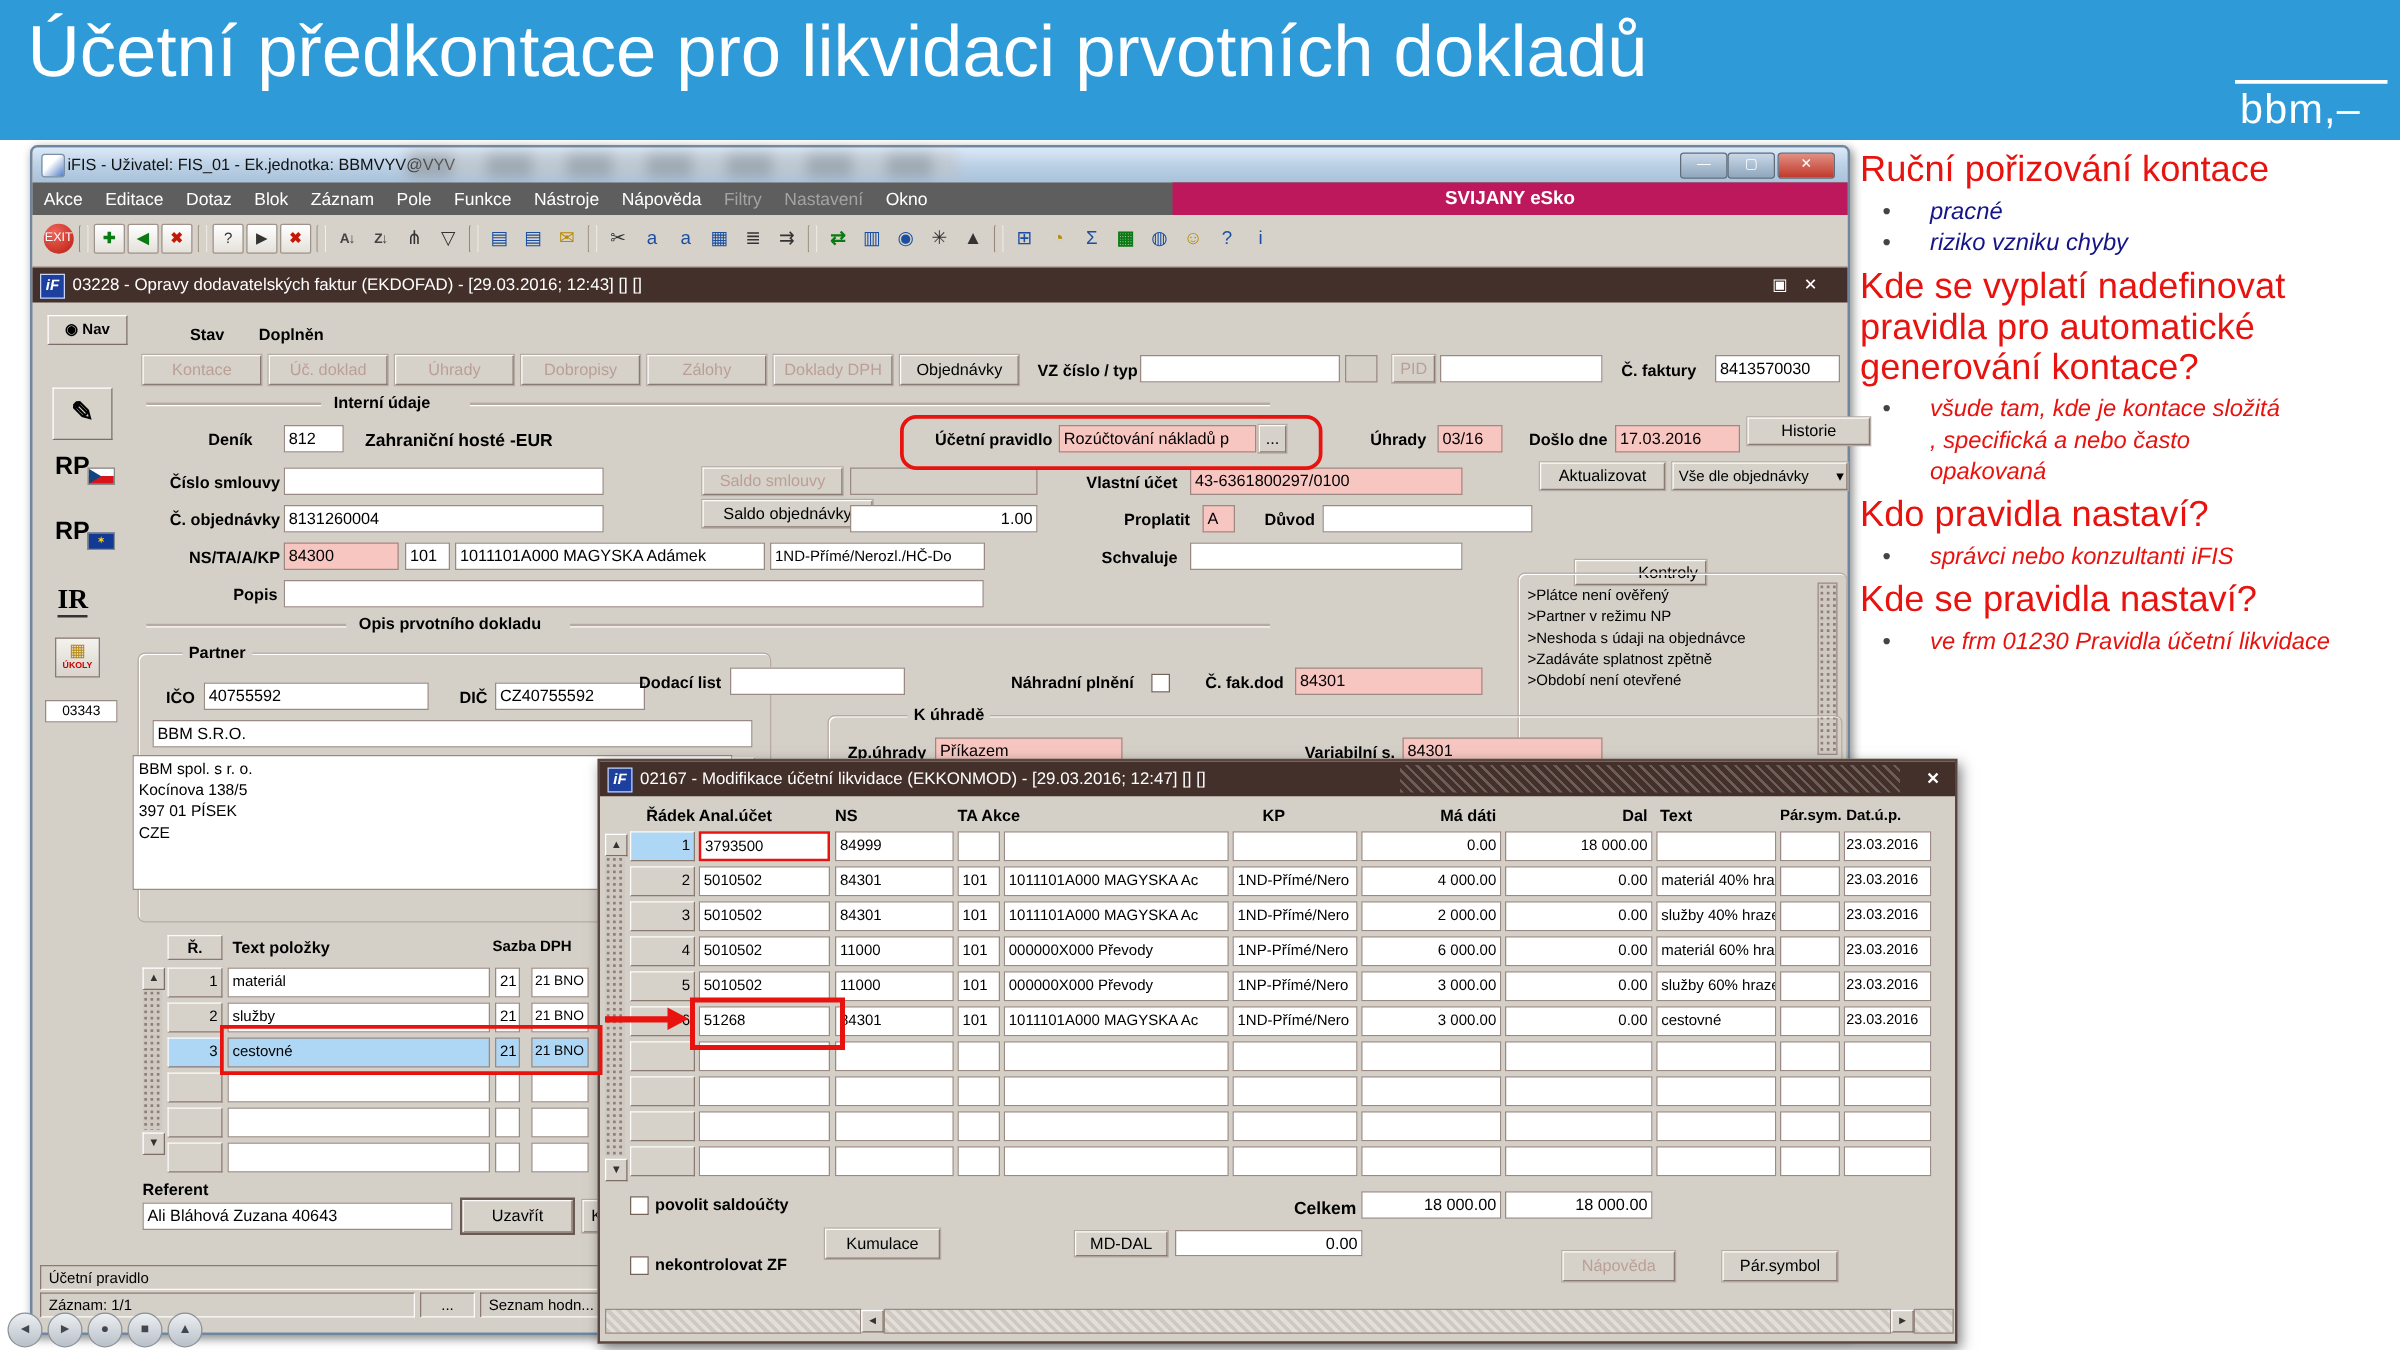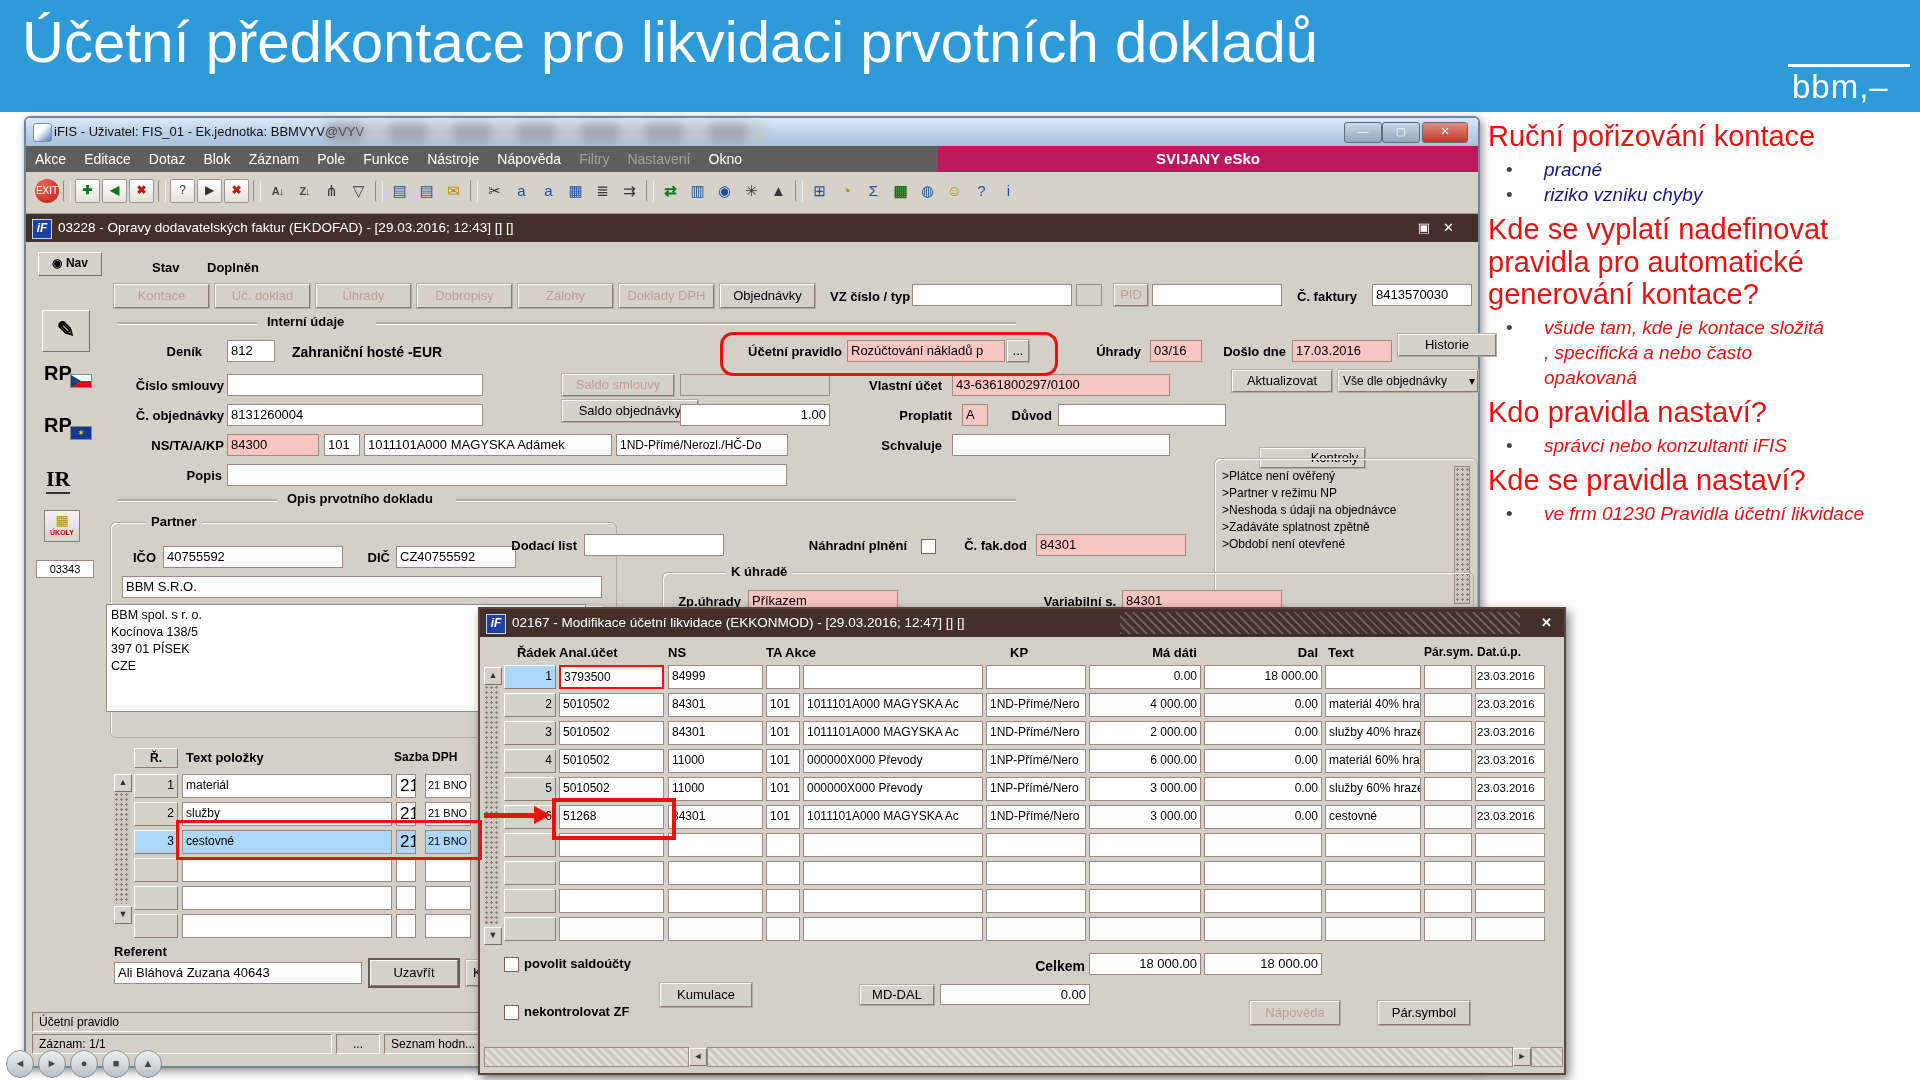--- a/index.html
+++ b/index.html
@@ -78,21 +78,21 @@
   .numc{background:#d6d2ca;border-color:#fdfbf8 #8b7a72 #8b7a72 #fdfbf8;text-align:right;}
   .cur{background:#aed7f5 !important;}
   .thinred{border:2px solid #e8120e;}
   .trow{position:absolute;left:0;width:100%;height:28px;}
   
   .c0{left:24px;width:52px;} .c1{left:79px;width:105px;} .c2{left:188px;width:95px;} .c3{left:286px;width:34px;}
   .c4{left:323px;width:180px;} .c5{left:506px;width:100px;} .c6{left:609px;width:112px;text-align:right;}
   .c7{left:724px;width:118px;text-align:right;} .c8{left:845px;width:96px;} .c9{left:944px;width:48px;}
   .c10{left:995px;width:70px;font-size:11.5px;padding:0 1px;}
   
-  .i0{left:0;width:44px;} .i1{left:48px;width:210px;} .i2{left:262px;width:20px;font-size:17px;} .i3{left:291px;width:46px;font-size:11px;padding:0 2px;}
+  .i0{left:0;width:44px;} .i1{left:48px;width:210px;} .i2{left:262px;width:20px;font-size:12px;} .i3{left:291px;width:46px;font-size:11px;padding:0 2px;}
   
   #w2{position:absolute;left:478px;top:607px;width:1084px;height:464px;background:#d4d0c8;border:2px solid #5a463f;
       box-shadow:3px 4px 10px rgba(0,0,0,.5);z-index:2;overflow:hidden;}
   #w2-title{position:absolute;left:0;top:0;width:100%;height:28px;background:#44302a;}
   #w2-hatch{position:absolute;left:640px;top:3px;width:400px;height:22px;
       background:repeating-linear-gradient(45deg,rgba(255,255,255,.22) 0 2px,transparent 2px 6px);}
   .hdr{position:absolute;font-weight:bold;font-size:13px;white-space:nowrap;}
   
   #notes{position:absolute;left:1488px;top:120px;width:430px;z-index:4;}
   #notes h2{margin:0;padding:0;font-size:29px;line-height:1.13;font-weight:normal;color:#e8120e;}

